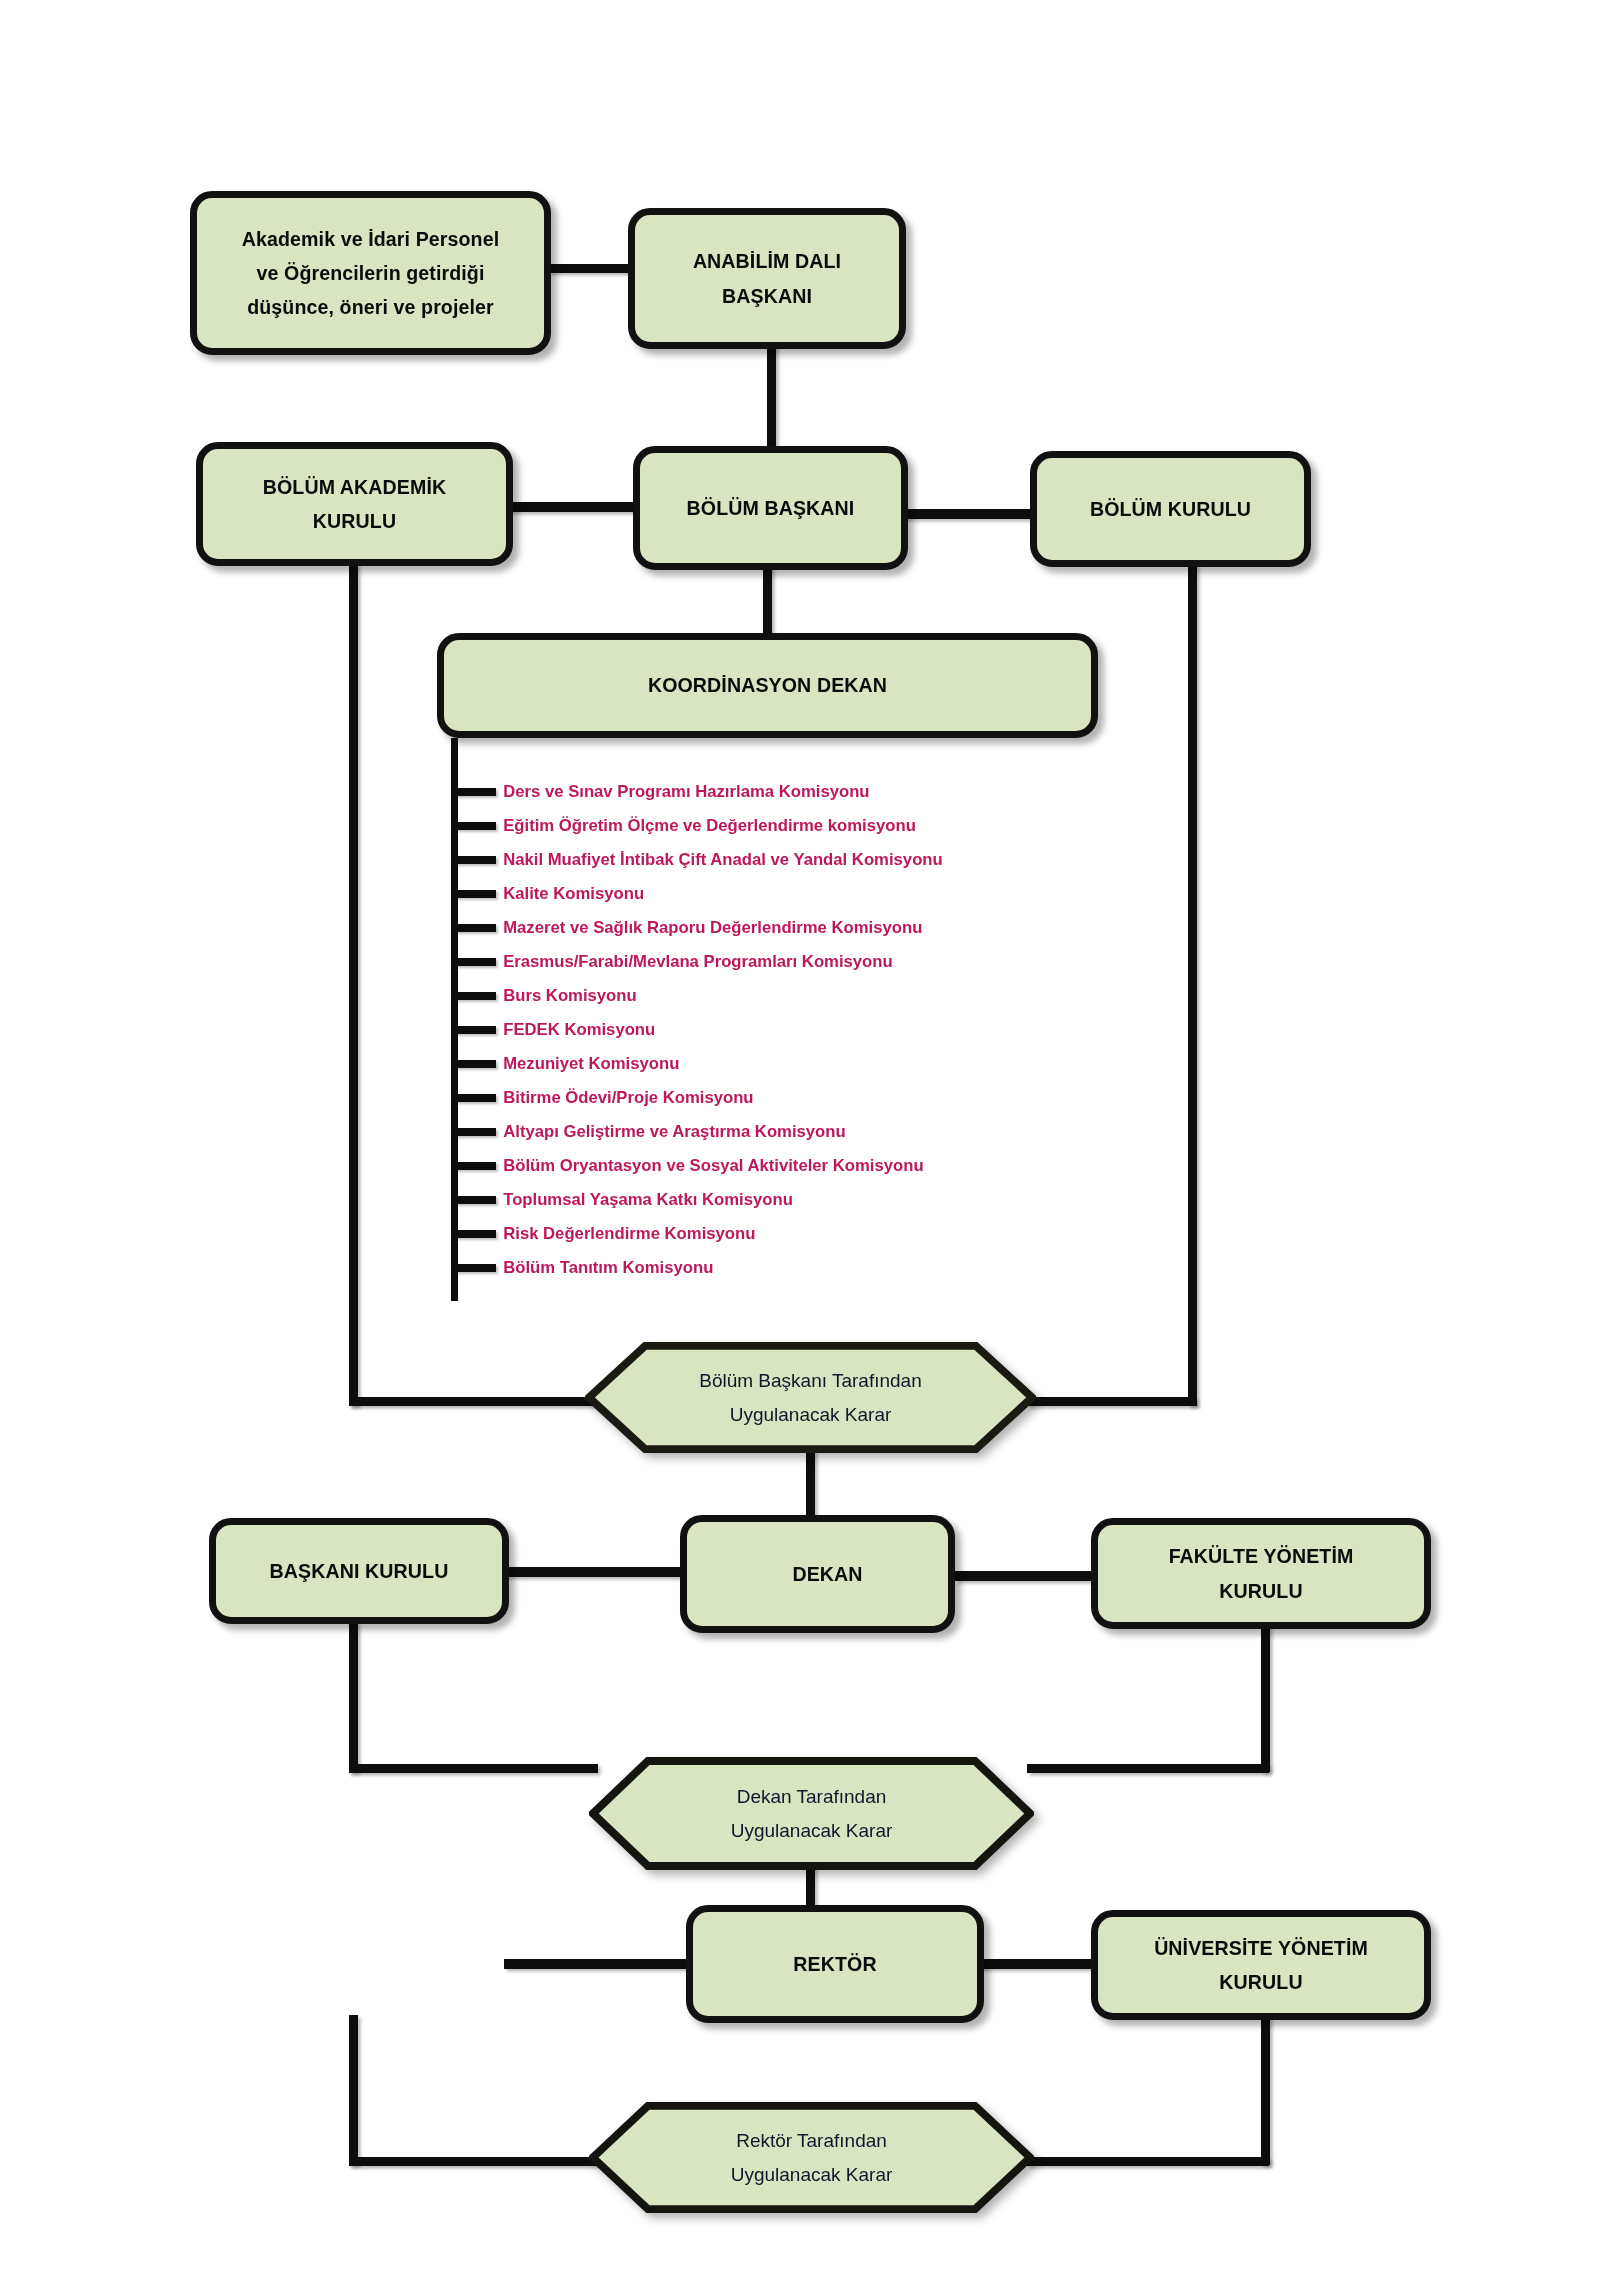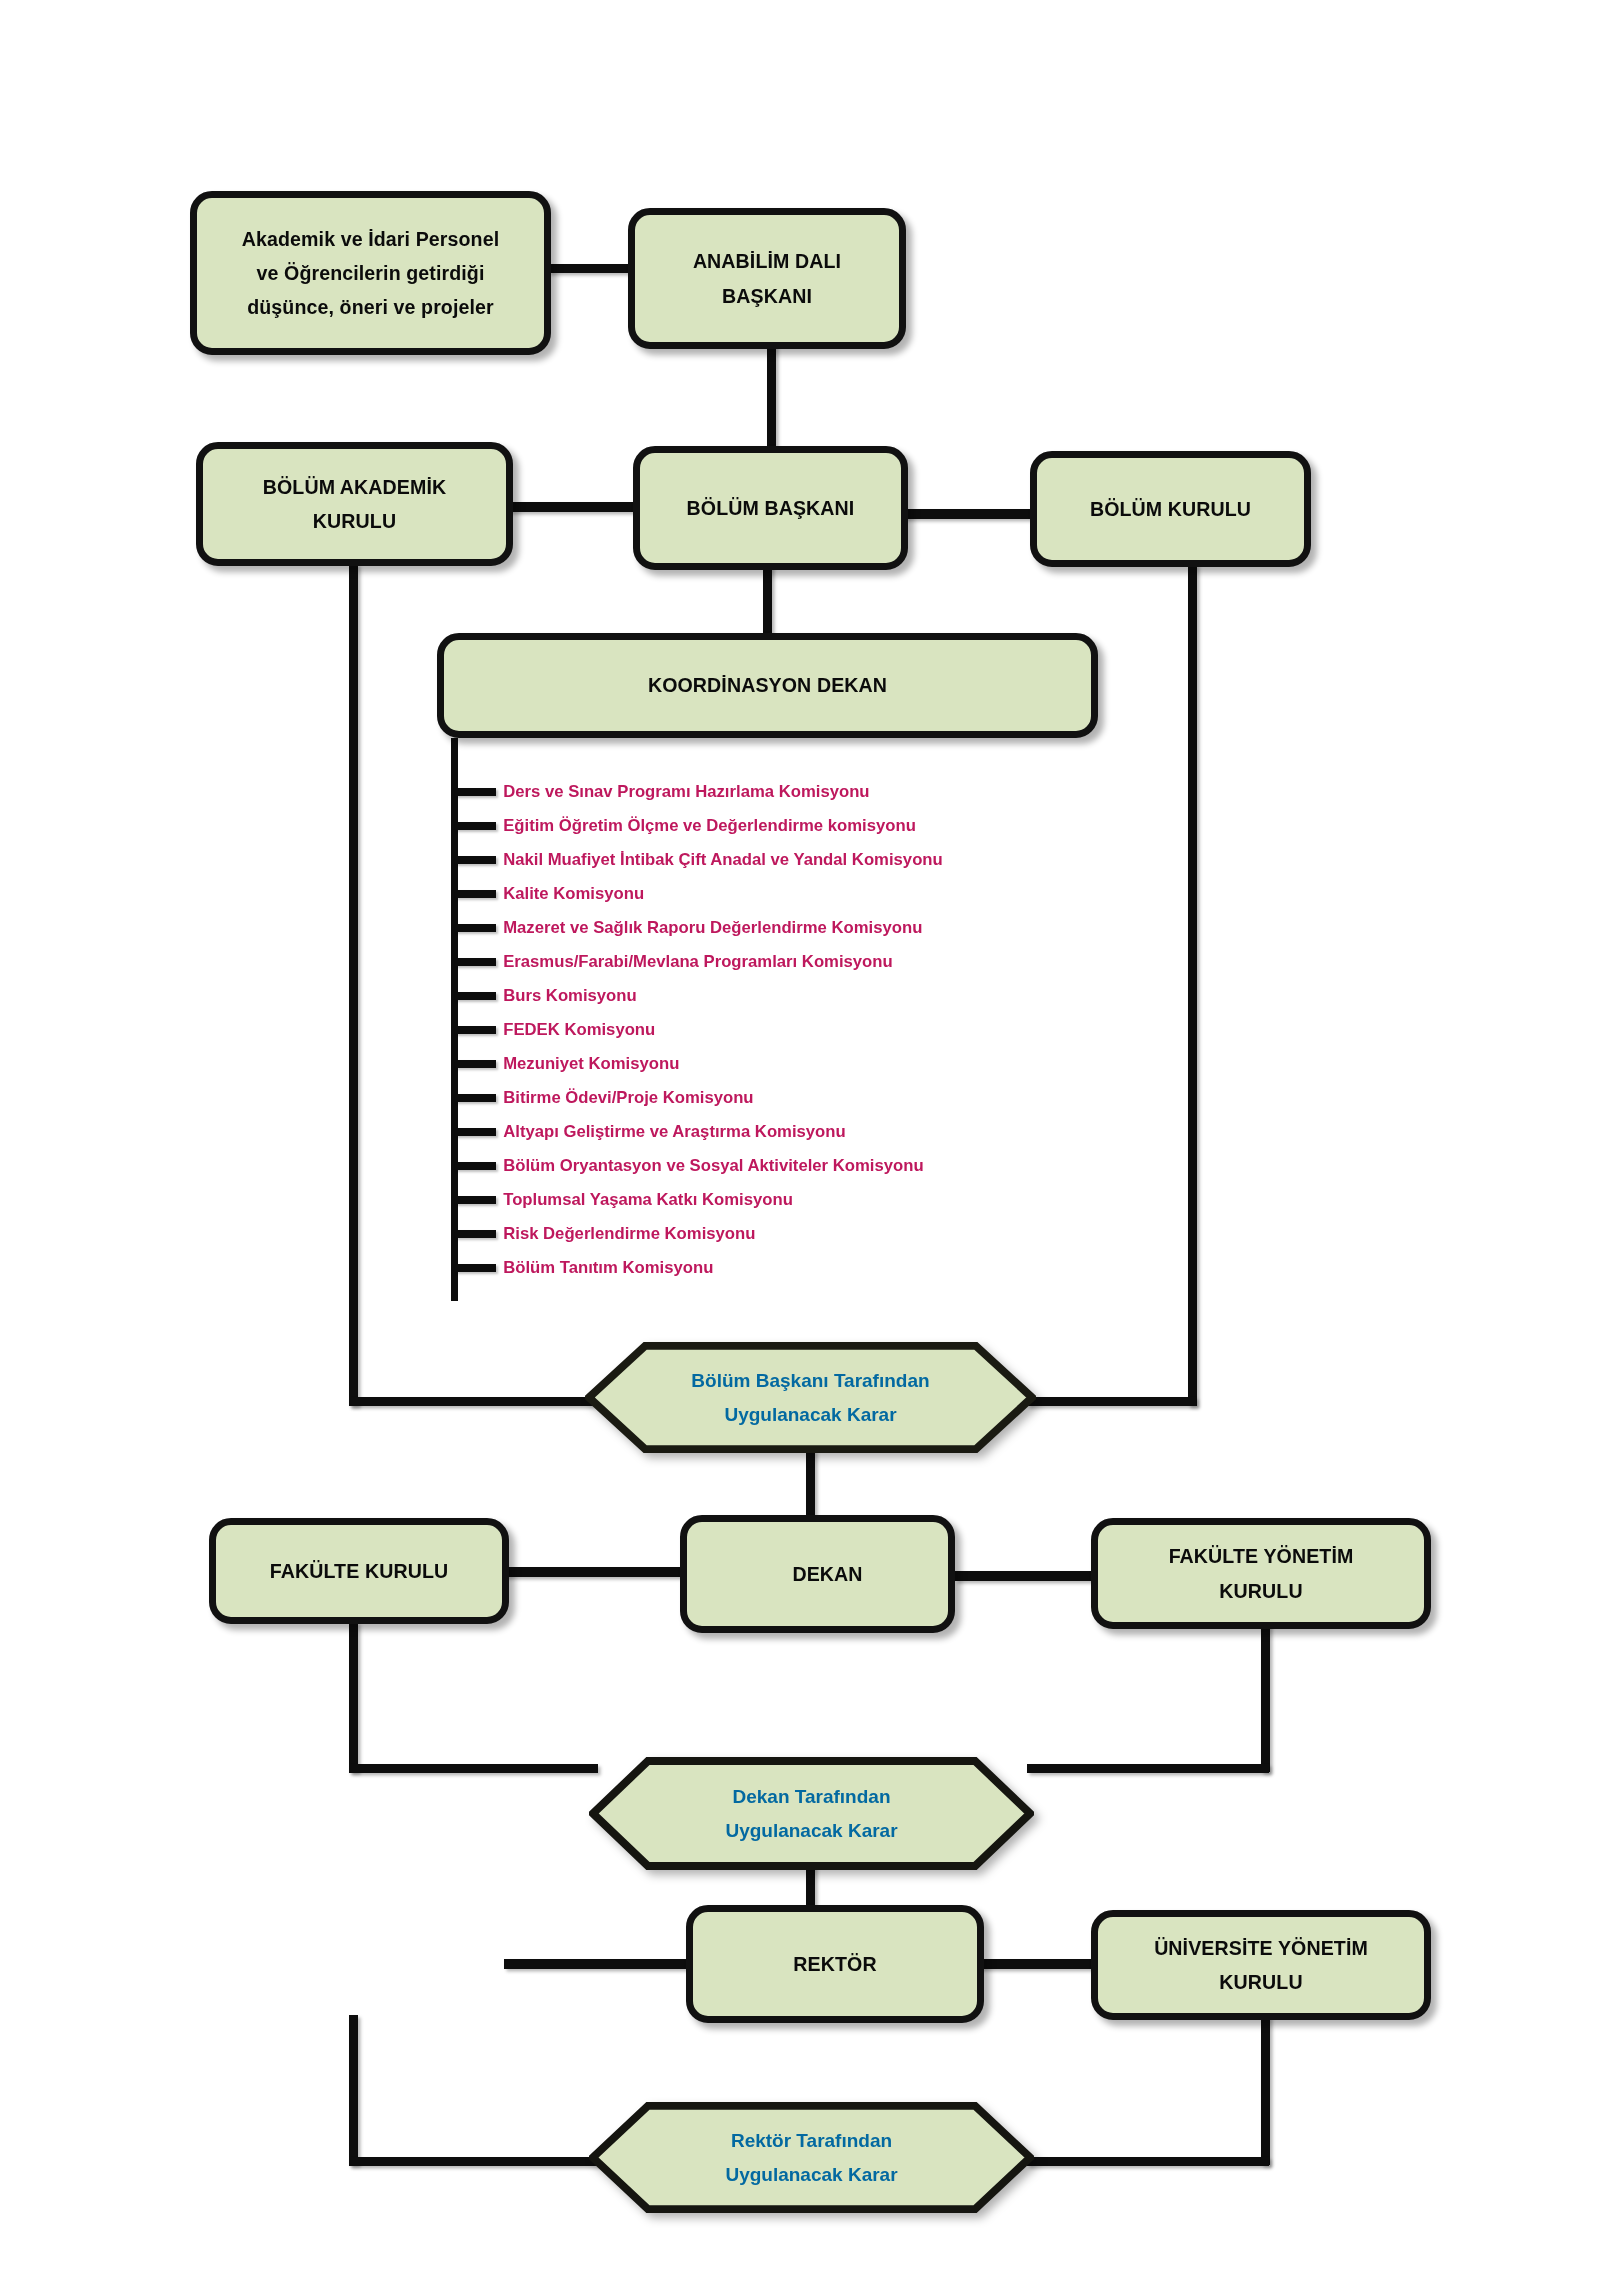--- a/index.html
+++ b/index.html
@@ -54,22 +54,22 @@
     filter:drop-shadow(5.2px 5.2px 4.6px rgba(0,0,0,0.30));
   }
   .hex svg{display:block;width:100%;height:100%;}
   .hex .htxt{
     position:absolute;
     inset:0;
     display:flex;
     flex-direction:column;
     align-items:center;
     justify-content:center;
-    color:#0369a1;
-    font-weight:700;
+    color:#0f172a;
+    font-weight:400;
     line-height:1.78;
     pointer-events:none;
   }
 
   
   #commissions{
     position:absolute;
     left:432px;
     top:775px;
     width:883px;
@@ -250,21 +250,21 @@
       <polygon points="92,6 598,6 684,85 598,164 92,164 6,85" fill="#d9e4c0" stroke="#1a1a12" stroke-width="12" stroke-linejoin="miter"></polygon>
     </svg>
     <div class="htxt" style="font-size:19px;">
       <span>Bölüm Başkanı Tarafından</span>
       <span>Uygulanacak Karar</span>
     </div>
   </div>
 
   <div class="node" style="left:209px;top:1518px;width:300px;height:106px;font-size:19.6px;">
     <span class="lbl">
-      <span>FAKÜLTE KURULU</span>
+      <span>BAŞKANI KURULU</span>
     </span>
   </div>
 
   <div class="node" style="left:680px;top:1515px;width:275px;height:118px;font-size:19.6px;padding-left:20px;">
     <span class="lbl">
       <span>DEKAN</span>
     </span>
   </div>
 
   <div class="node" style="left:1091px;top:1518px;width:340px;height:111px;font-size:19.6px;">

